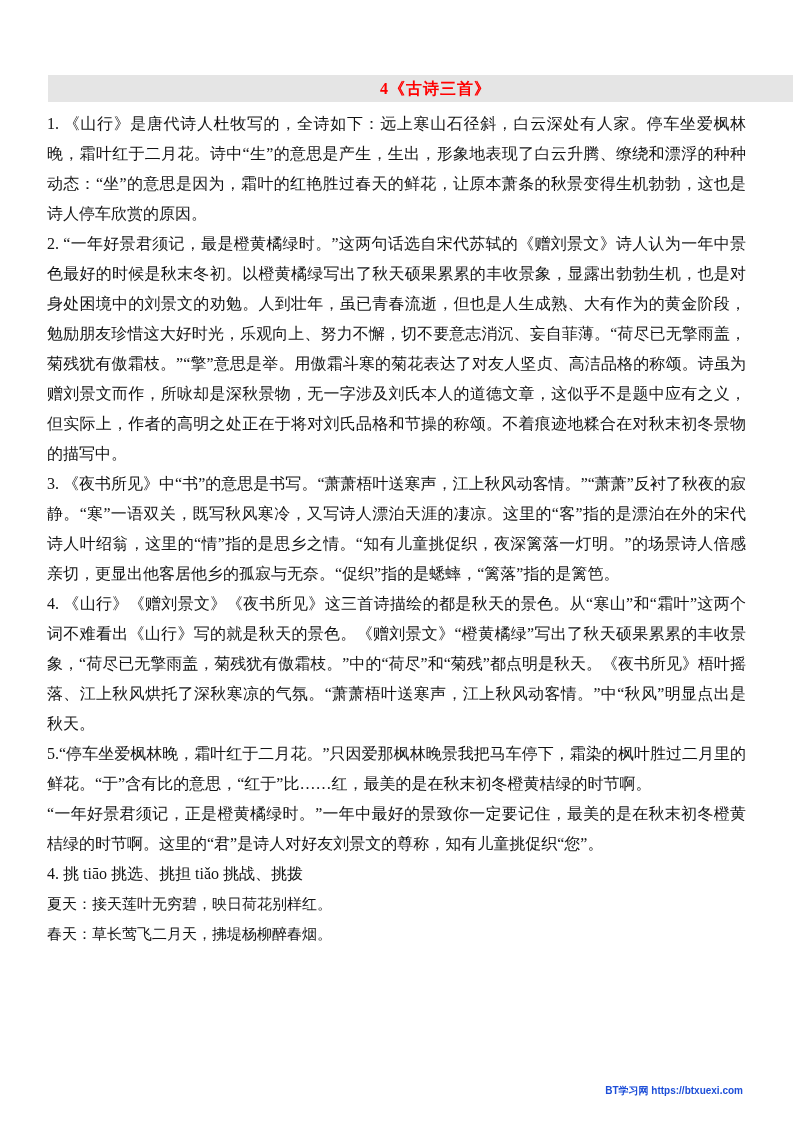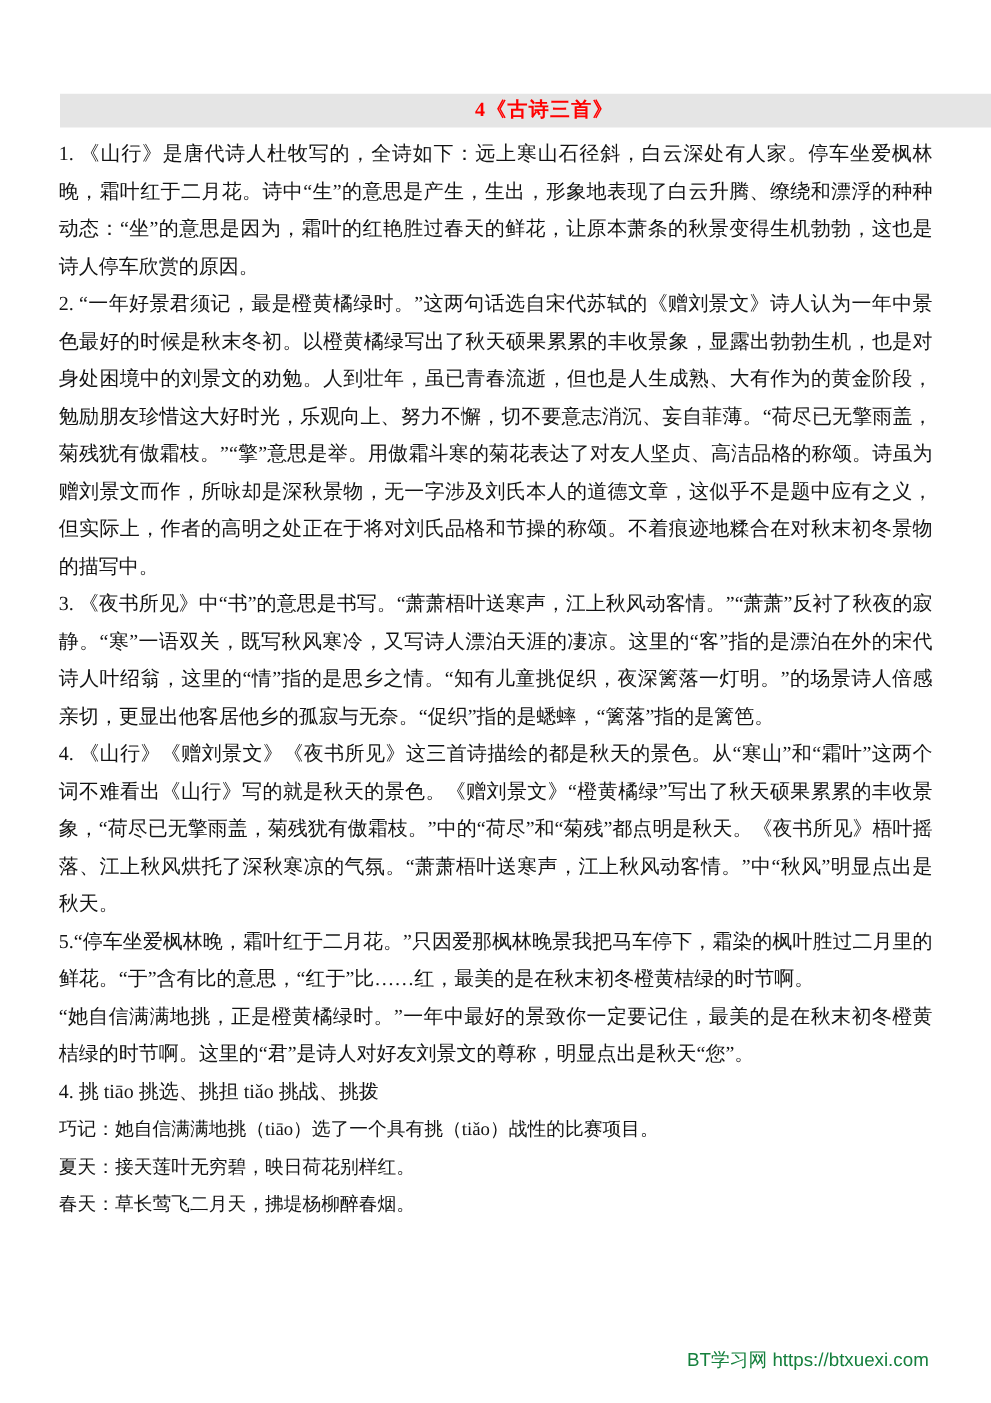--- a/index.html
+++ b/index.html
@@ -28,42 +28,42 @@
     word-break: break-all;
   }
   .para { text-align: justify; }
   .para.alt { font-size: 15px; }
   .u {
     text-underline-offset: 4px;
     text-decoration-thickness: 1px;
   }
   .watermark {
     position: absolute; right: 50px; bottom: 26px;
-    color: #15803d; font-size: 15px; line-height: 1;
+    color: #1d4ed8; font-size: 10px; line-height: 1;
     font-family: "Liberation Sans", "DejaVu Sans", sans-serif;
+    font-weight: bold;
   }
 </style>
 </head>
 <body>
 
 <div class="page">
 
   <div class="title-bar">
     <h1 class="doc-title">4《古诗三首》</h1>
   </div>
 
   <div class="doc-body">
     <p class="para"><span>1.  《山行》是</span><span class="u">唐代</span><span>诗人</span><span class="u">杜牧</span><span>写的，全诗如下：远上寒山石径斜，白云深处有人家。停车坐爱枫林晚，霜叶红于二月花。诗中“生”的意思是</span><span class="u">产生，生出</span><span>，形象地表现了</span><span class="u">白云升腾、缭绕和漂浮的种种动态</span><span>：“坐”的意思是</span><span class="u">因为，霜叶的红艳胜过春天的鲜花，让原本萧条的秋景变得生机勃勃</span><span>，这也是诗人停车欣赏的原因。</span></p>
     <p class="para"><span>2. “一年好景君须记，最是橙黄橘绿时。”这两句话选自</span><span class="u">宋代苏轼</span><span>的</span><span class="u">《赠刘景文》</span><span>诗人认为一年中景色最好的时候是</span><span class="u">秋末冬初</span><span>。以</span><span class="u">橙黄橘绿</span><span>写出了秋天硕果累累的</span><span class="u">丰收景象</span><span>，显露出</span><span class="u">勃勃生机</span><span>，也是对身处困境中的刘景文的</span><span class="u">劝勉</span><span>。</span><span class="u">人到壮年，虽已青春流逝，但也是人生成熟、大有作为的黄金阶段，勉励朋友珍惜这大好时光，乐观向上、努力不懈，切不要意志消沉、妄自菲薄。</span><span>“荷尽已无擎雨盖，菊残犹有傲霜枝。”“擎”意思是</span><span class="u">举</span><span>。用</span><span class="u">傲霜斗寒</span><span>的菊花表达了对友人</span><span class="u">坚贞、高洁品格的称颂</span><span>。诗虽为赠刘景文而作，所咏却是深秋景物，无一字涉及刘氏本人的道德文章，这似乎不是题中应有之义，但实际上，作者的高明之处</span><span class="u">正在于将对刘氏品格和节操的称颂。不着痕迹地糅合在对秋末初冬景物的描写中。</span></p>
     <p class="para"><span>3.  《夜书所见》中“书”的意思是</span><span class="u">书写</span><span>。“萧萧梧叶送寒声，江上秋风动客情。”“萧萧”</span><span class="u">反衬了秋夜的寂静</span><span>。“寒”一语双关，</span><span class="u">既写秋风寒冷，又写诗人漂泊天涯的凄凉</span><span>。这里的“客”指的是漂泊在外的宋代诗人</span><span class="u">叶绍翁</span><span>，这里的“情”指的是</span><span class="u">思乡之情</span><span>。“知有儿童挑促织，夜深篱落一灯明。”的场景诗人倍感亲切，更显出他客居他乡的</span><span class="u">孤寂与无奈</span><span>。“促织”指的是</span><span class="u">蟋蟀</span><span>，“篱落”指的是</span><span class="u">篱笆</span><span>。</span></p>
     <p class="para"><span>4.  《山行》《赠刘景文》《夜书所见》这三首诗描绘的都是</span><span class="u">秋天</span><span>的景色。从</span><span class="u">“寒山”和“霜叶”</span><span>这两个词不难看出《山行》写的就是秋天的景色。《赠刘景文》</span><span class="u">“橙黄橘绿”</span><span>写出了秋天硕果累累的丰收景象，“荷尽已无擎雨盖，菊残犹有傲霜枝。”中的</span><span class="u">“荷尽”和“菊残”</span><span>都点明是秋天。《夜书所见》</span><span class="u">梧叶摇落、江上秋风</span><span>烘托了深秋寒凉的气氛。“萧萧梧叶送寒声，江上秋风动客情。”中</span><span class="u">“秋风”</span><span>明显点出是秋天。</span></p>
     <p class="para"><span>5.“停车坐爱枫林晚，霜叶红于二月花。”</span><span class="u">只因爱那枫林晚景我把马车停下，霜染的枫叶胜过二月里的鲜花</span><span>。“于”含有</span><span class="u">比</span><span>的意思，“红于”</span><span class="u">比……红</span><span>，最美的是在秋末初冬橙黄桔绿的时节啊。</span></p>
-    <p class="para"><span>“她自信满满地挑，正是橙黄橘绿时。”</span><span class="u">一年中最好的景致你一定要记住，最美的是在秋末初冬橙黄桔绿的时节啊。</span><span>这里的“君”是诗人对好友</span><span class="u">刘景文</span><span>的尊称，明显点出是秋天</span><span class="u">“您”</span><span>。</span></p>
+    <p class="para"><span>“一年好景君须记，正是橙黄橘绿时。”</span><span class="u">一年中最好的景致你一定要记住，最美的是在秋末初冬橙黄桔绿的时节啊。</span><span>这里的“君”是诗人对好友</span><span class="u">刘景文</span><span>的尊称，知有儿童挑促织</span><span class="u">“您”</span><span>。</span></p>
     <p class="para"><span>4. 挑 tiāo 挑选、挑担 tiǎo 挑战、挑拨</span></p>
-    <p class="para alt"><span>巧记：她自信满满地挑（tiāo）选了一个具有挑（tiǎo）战性的比赛项目。</span></p>
     <p class="para alt"><span>夏天：接天莲叶无穷碧，映日荷花别样红。</span></p>
     <p class="para alt"><span>春天：草长莺飞二月天，拂堤杨柳醉春烟。</span></p>
   </div>
 
   <div class="watermark">
     <span>BT学习网 https://btxuexi.com</span>
   </div>
 
 </div>
 

